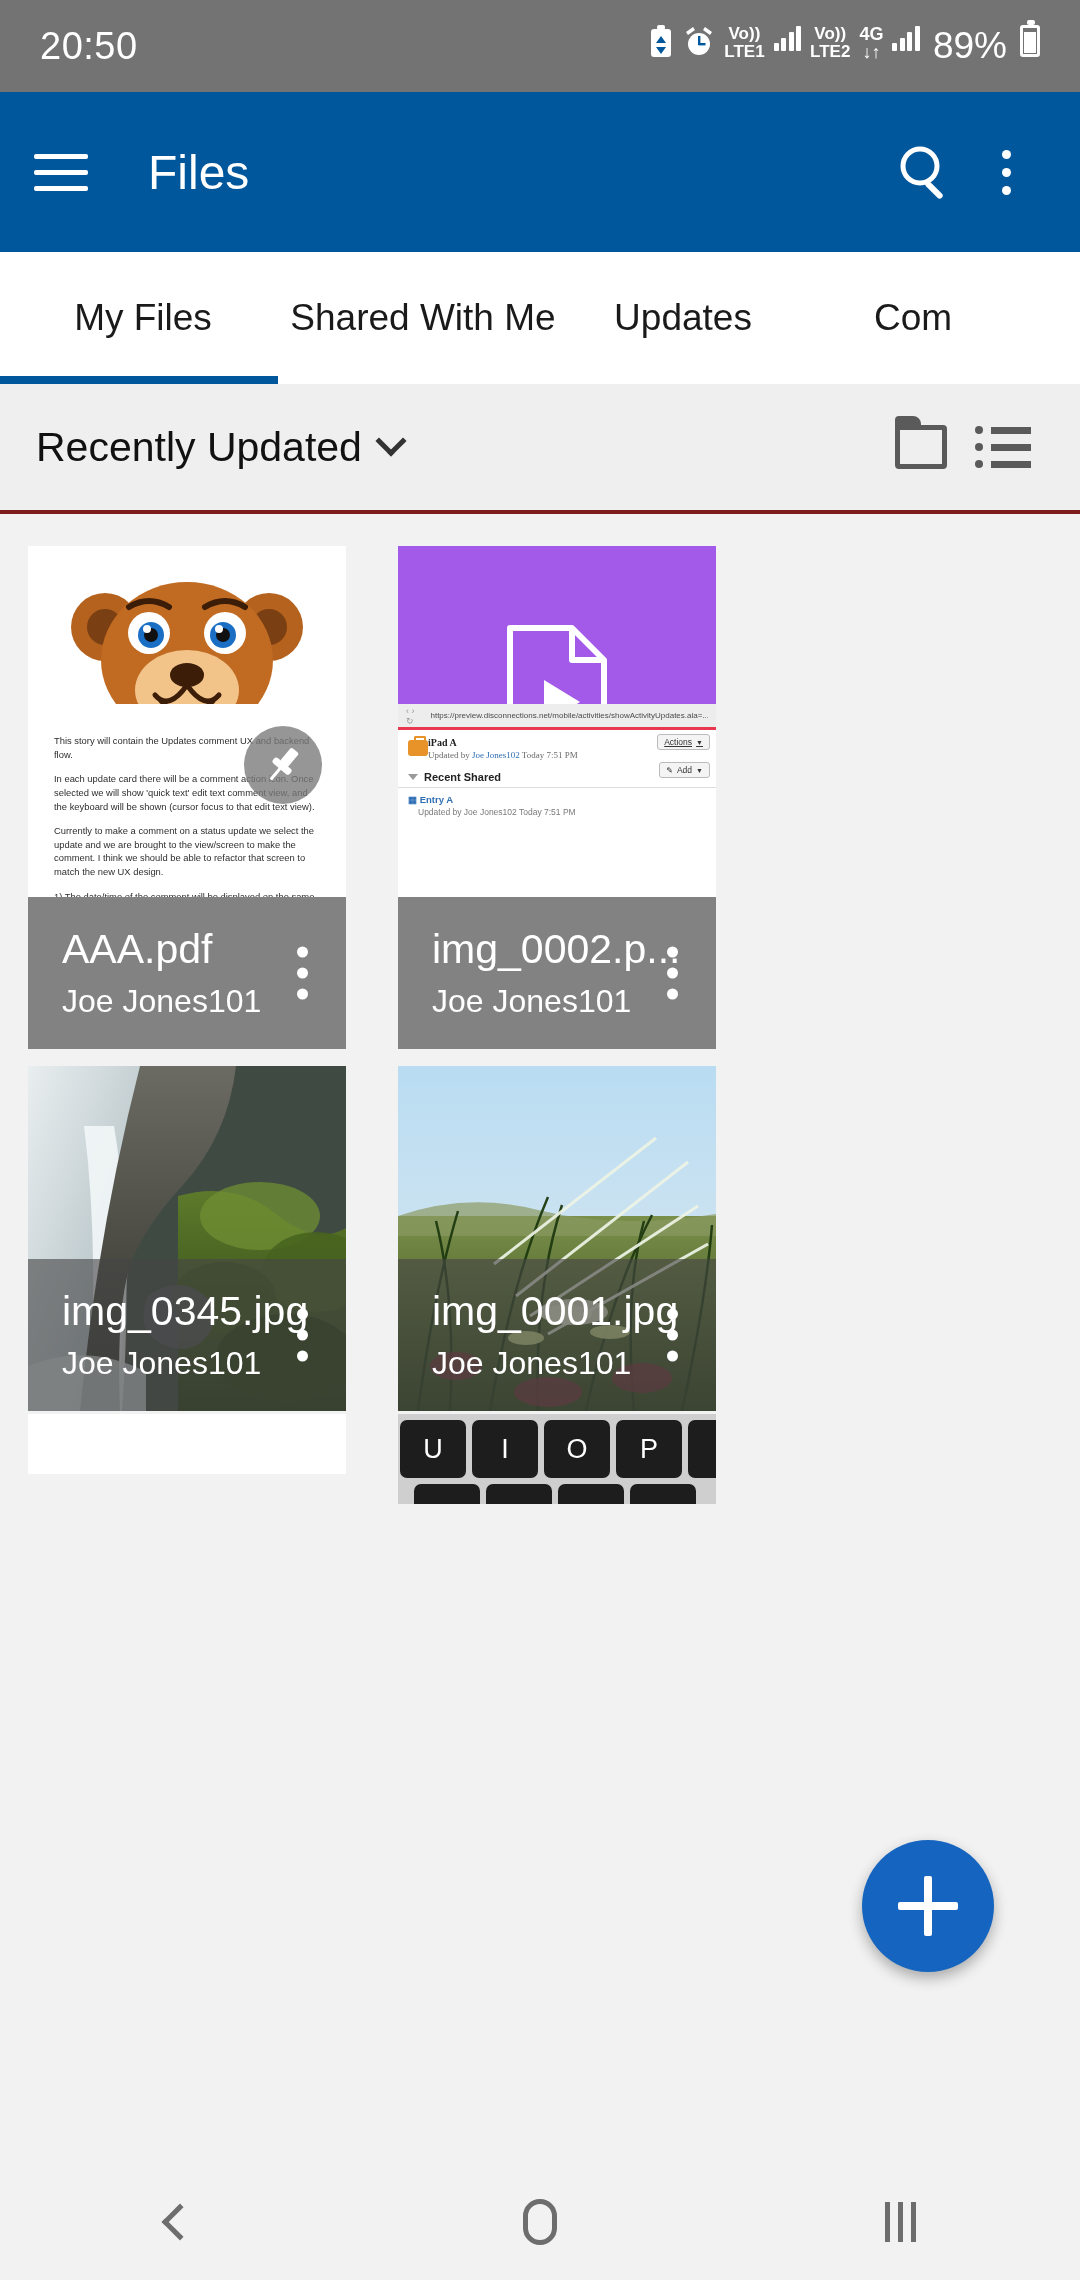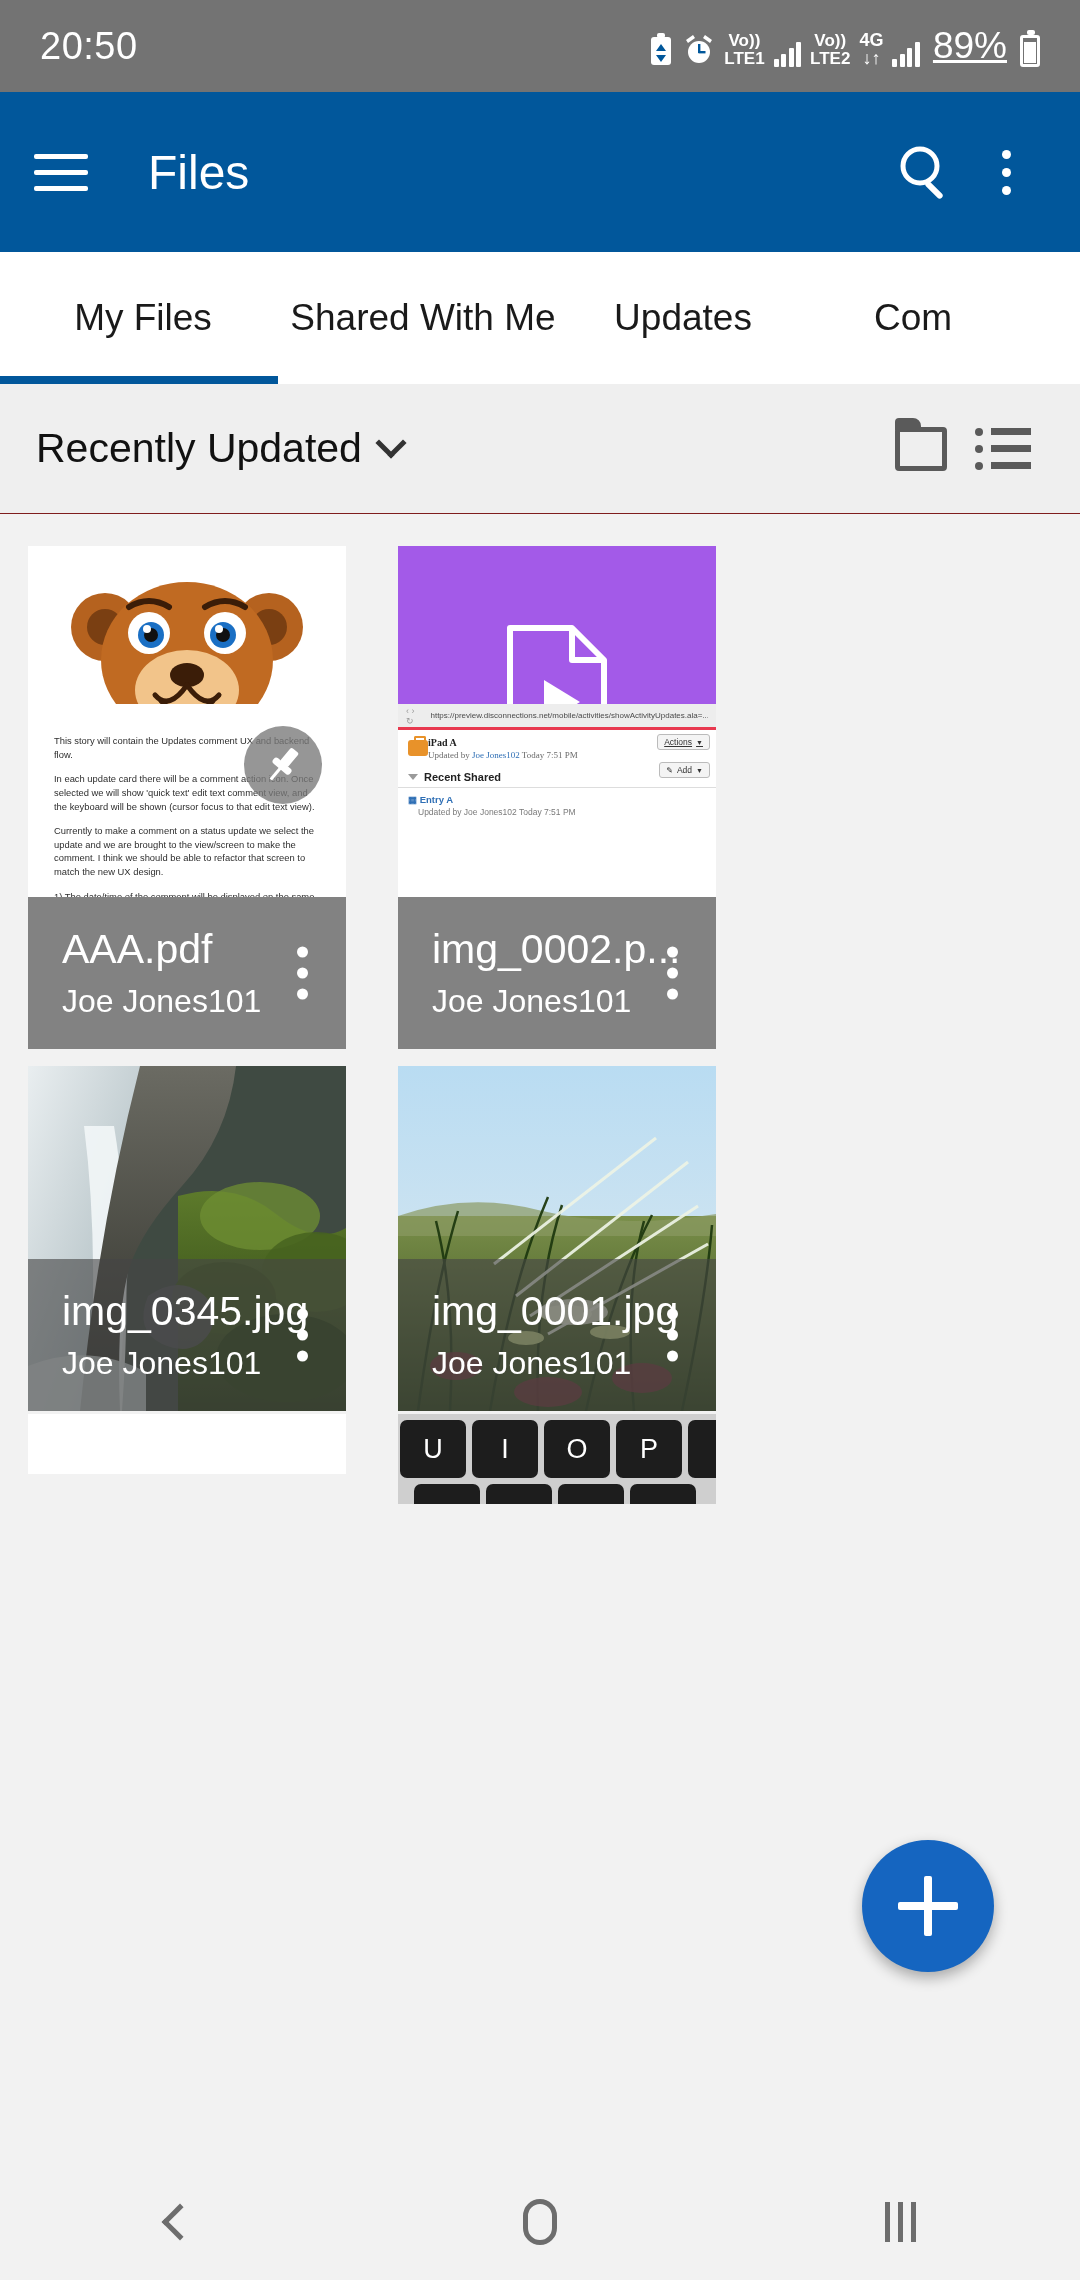--- a/index.html
+++ b/index.html
@@ -11,33 +11,33 @@
   #screen { position:relative; width:1080px; height:2280px; background:#f2f2f2; }
 
   
   .statusbar {
     position:absolute; top:0; left:0; width:1080px; height:92px;
     background:#737373; color:#ffffff;
     display:flex; align-items:center; justify-content:space-between;
     padding:0 40px;
   }
   .status-clock { font-size:38px; letter-spacing:.5px; }
-  .status-icons { display:flex; align-items:flex-end; gap:9px; }
+  .status-icons { display:flex; align-items:flex-start; gap:9px; }
   .si { display:flex; align-items:center; }
   .sig-bars { display:flex; align-items:flex-end; gap:2.5px; height:26px; }
   .sig-bars i { display:block; width:5px; background:#fff; border-radius:1px; }
   .sig-bars i:nth-child(1){height:8px;} .sig-bars i:nth-child(2){height:13px;}
   .sig-bars i:nth-child(3){height:19px;} .sig-bars i:nth-child(4){height:25px;}
   .volte { display:flex; flex-direction:column; align-items:center; line-height:1; }
   .volte .v1 { font-size:17px; font-weight:bold; }
   .volte .v2 { font-size:17px; font-weight:bold; margin-top:1px; }
   .netstack { display:flex; flex-direction:column; align-items:center; line-height:1; }
   .netstack .n1 { font-size:18px; font-weight:bold; }
   .netstack .n2 { font-size:18px; font-weight:bold; }
-  .batt-pct { font-size:37px; margin-left:4px;text-decoration:underline; }
+  .batt-pct { font-size:37px; margin-left:4px; }
   .batt-ico {
     width:20px; height:32px; border:3px solid #fff; border-radius:3px;
     position:relative; margin-left:4px;
   }
   .batt-ico::before{content:"";position:absolute;top:-8px;left:4px;width:8px;height:5px;background:#fff;border-radius:2px;}
   .batt-ico::after{content:"";position:absolute;left:1px;right:1px;bottom:1px;height:82%;background:#fff;}
 
   
   .appbar {
     position:absolute; top:92px; left:0; width:1080px; height:160px;
@@ -61,21 +61,21 @@
     position:relative; cursor:pointer; }
   .tab.t0{width:278px;padding-left:8px;} .tab.t1{width:290px;} .tab.t2{width:230px;} .tab.t3{width:230px;}
   .tab.active::after{
     content:""; position:absolute; bottom:0; left:0; right:0; height:8px; background:#01579b;
   }
 
   
   .sortbar {
     position:absolute; top:384px; left:0; width:1080px; height:130px;
     background:#efefef; display:flex; align-items:center;
-    padding:0 36px; border-bottom:1px solid #7f1d1d;
+    padding:0 36px; border-bottom:4px solid #7f1d1d;
   }
   .sort-label{font-size:41px;color:#111;}
   .chev{margin-left:18px;display:inline-block;width:22px;height:22px;
     border-right:5px solid #333;border-bottom:5px solid #333;transform:rotate(45deg);
     position:relative;top:-6px;}
   .sort-spacer{flex:1;}
   .sb-icon{width:82px;height:82px;display:flex;align-items:center;justify-content:center;cursor:pointer;}
   .folder-ico{width:52px;height:44px;border:5px solid #5a5a5a;border-radius:4px;position:relative;}
   .folder-ico::before{content:"";position:absolute;top:-14px;left:-5px;width:26px;height:12px;
     background:#5a5a5a;border-radius:4px 8px 0 0;}

